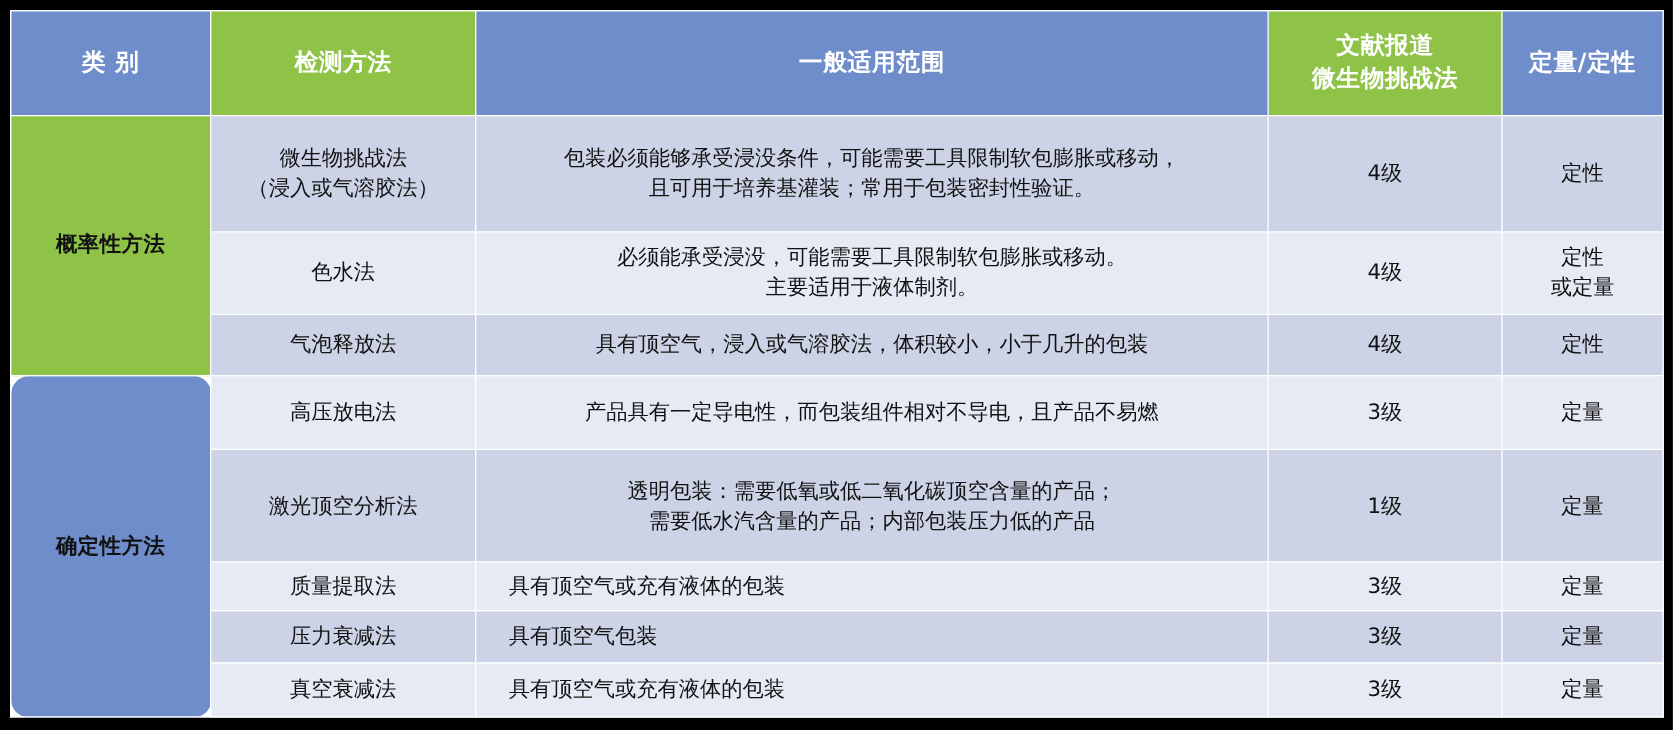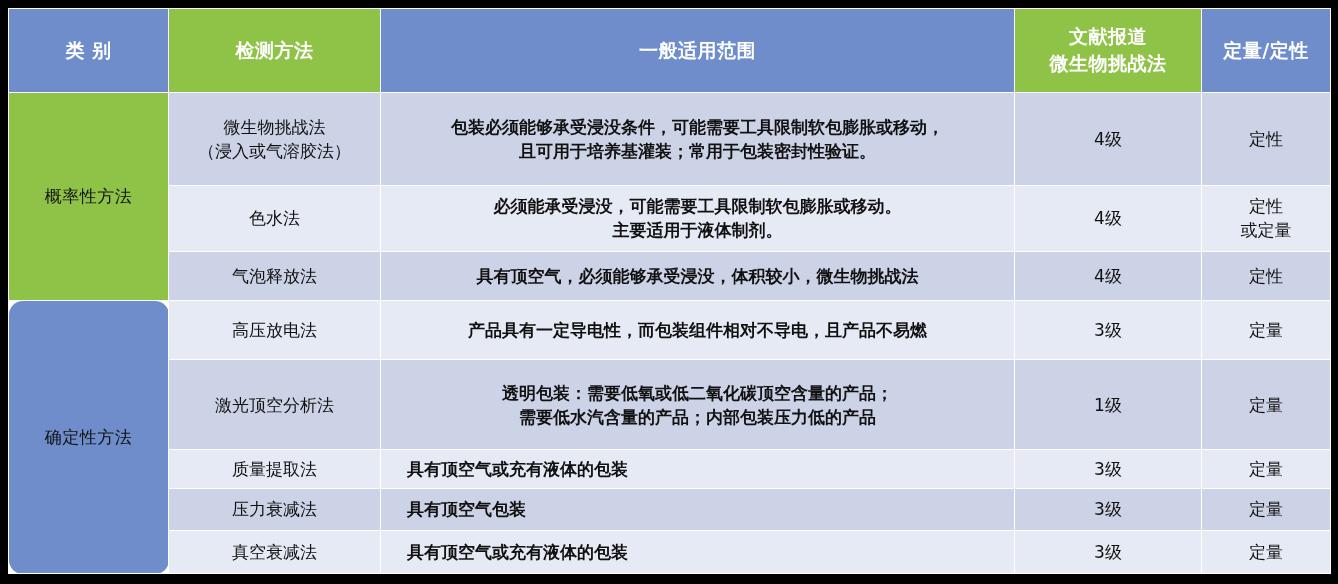--- a/index.html
+++ b/index.html
@@ -51,36 +51,36 @@
     font-weight: bold;
     color: #ffffff;
     font-size: 19px;
     letter-spacing: 0.5px;
   }
   td.h-blue { background: #6e8dca; }
   td.h-green { background: #8fc348; }
 
   
   td.cat {
-    font-weight: normal;
+    font-weight: bold;
     color: #ffffff;
     font-size: 19px;
     letter-spacing: 0.5px;
   }
   td.cat-green { background: #8fc348; }
   td.cat-blue  { background: #6e8dca; border-radius: 14px; }
 
   
   td.dark  { background: #ccd3e6; }
   td.light { background: #e6eaf4; }
 
   td.range  { text-align: center; }
   td.range.leftal { text-align: left; padding-left: 26px; }
 
-  .nowrapline { white-space: nowrap; font-weight: bold; }
+  .nowrapline { white-space: nowrap; }
 </style>
 </head>
 <body>
 
 <div id="frame">
   <div id="tablewrap">
     <table class="ptable">
       <colgroup>
         <col style="width:160px">
         <col style="width:212px">
@@ -129,21 +129,21 @@
             <div>定性</div>
             <div>或定量</div>
           </td>
         </tr>
 
         <tr style="height:46px">
           <td class="dark">
             <div>气泡释放法</div>
           </td>
           <td class="dark range">
-            <div class="nowrapline">具有顶空气，必须能够承受浸没，体积较小，微生物挑战法</div>
+            <div class="nowrapline">具有顶空气，浸入或气溶胶法，体积较小，小于几升的包装</div>
           </td>
           <td class="dark">4级</td>
           <td class="dark">
             <div>定性</div>
           </td>
         </tr>
 
         <tr style="height:55px">
           <td class="cat cat-blue" rowspan="5">确定性方法</td>
           <td class="light">

